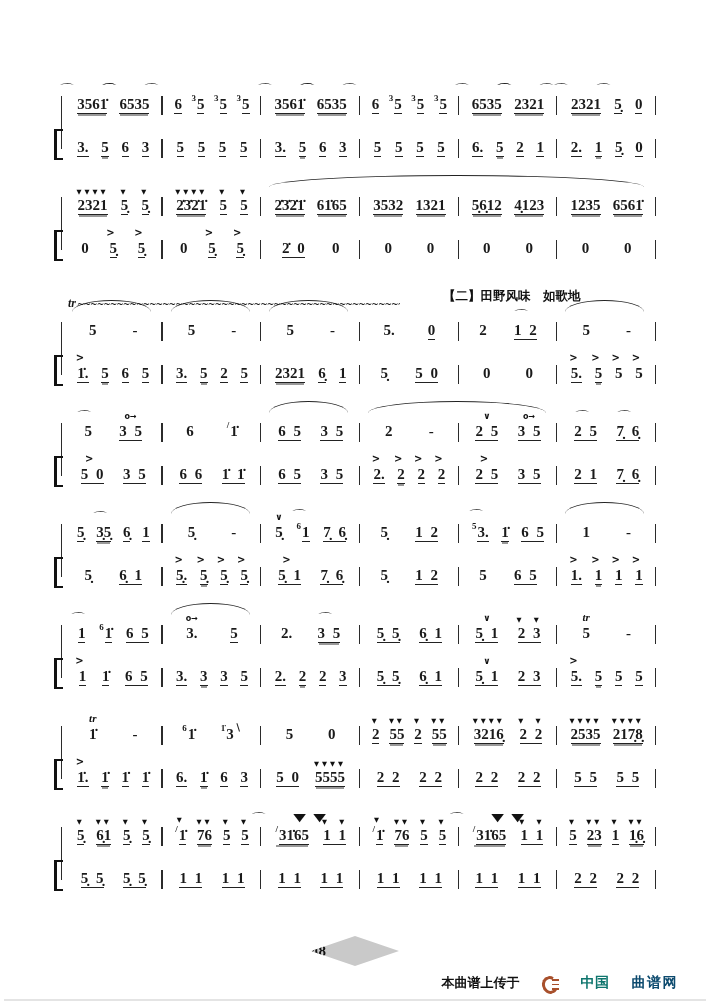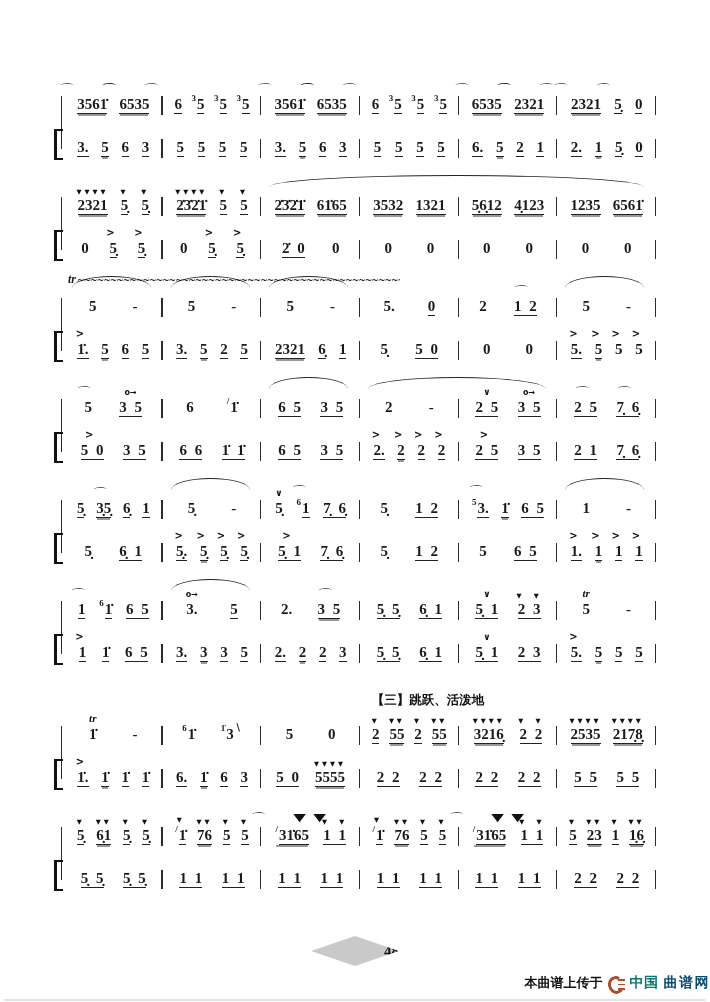--- a/index.html
+++ b/index.html
@@ -31,23 +31,23 @@
   .a-breath{font-size:9px;}
   .a-gliss{font-size:8px;}
   .a-tr{font:italic 700 11px "Liberation Serif",serif;}
   .span-arc{position:absolute;top:-10px;height:11px;border-top:1.5px solid #222;
             border-radius:50% 50% 0 0/100% 100% 0 0;pointer-events:none;}
   .trill{position:absolute;top:-17px;left:4px;width:56%;white-space:nowrap;overflow:hidden;z-index:2;}
   .trill .tr-txt{font:italic 700 12px "Liberation Serif",serif;margin-right:1px;}
   .trill .tr-wave{font:700 9px "DejaVu Sans",sans-serif;letter-spacing:-1px;}
   .page-badge{position:absolute;left:50%;top:936px;transform:translateX(-50%);width:88px;height:30px;
               background:#c9c9c9;clip-path:polygon(50% 0,100% 50%,50% 100%,0 50%);
-              display:flex;align-items:center;justify-content:flex-end;}
+              display:flex;align-items:center;justify-content:flex-start;}
   .page-badge span{font:700 15px "Liberation Serif",serif;color:#111;}
-  .footer{position:absolute;right:0;bottom:10px;display:flex;align-items:center;gap:5px;}
+  .footer{position:absolute;right:32px;bottom:10px;display:flex;align-items:center;gap:22px;}
   .footer .prefix{font:700 13px "DejaVu Sans",sans-serif;color:#111;}
   .logo-icon{position:relative;width:17px;height:17px;display:inline-block;}
   .logo-icon .c{position:absolute;left:0;top:1px;width:10px;height:12px;border:3.2px solid #a8502c;
                 border-right-color:transparent;border-radius:50%;transform:rotate(-15deg);}
   .logo-icon .staff{position:absolute;right:0;top:4px;width:7px;height:11px;
                 background:repeating-linear-gradient(#a8502c 0 1.6px,transparent 1.6px 4.6px);}
   .brand-dark{font:900 14px "DejaVu Sans",sans-serif;color:#0f766e;letter-spacing:0.5px;}
   .brand-light{font:900 14px "DejaVu Sans",sans-serif;color:#0c4a6e;letter-spacing:1.5px;}
   .scan-edge{position:absolute;bottom:1px;left:4px;right:4px;height:2px;background:#e4e4e4;}
 </style>
@@ -188,20 +188,23 @@
               <span class="group"><span class="t">0</span></span>
             </div>
             <div class="measure">
               <span class="group"><span class="t">0</span></span>
               <span class="group"><span class="t">0</span></span>
             </div>
           </div>
         </div>
       </div>
       <div class="system">
+        <div class="section-header">
+          <span class="" style="left: 64%;">【二】田野风味　如歌地</span>
+        </div>
         <div class="lines">
           <div class="trill"><span class="tr-txt">tr</span><span class="tr-wave">~~~~~~~~~~~~~~~~~~~~~~~~~~~~~~~~~~~~~~~~~~~~~~~~~~~~~~~~~~~~~~~~~~~~</span></div>
           <div class="connector"></div>
           <div class="line">
             <div class="measure">
               <span class="group"><span class="t">5</span></span>
               <span class="group"><span class="t">-</span></span>
             </div>
             <div class="measure">
               <span class="group"><span class="t">5</span></span>
@@ -455,23 +458,20 @@
             <div class="measure">
               <span class="group u1"><span class="above a-acc">&gt;</span><span class="t">5.</span></span>
               <span class="group u2"><span class="t">5</span></span>
               <span class="group u1"><span class="t">5</span></span>
               <span class="group u1"><span class="t">5</span></span>
             </div>
           </div>
         </div>
       </div>
       <div class="system">
-        <div class="section-header">
-          <span class="" style="left: 52%;">【三】跳跃、活泼地</span>
-        </div>
         <div class="lines">
           <div class="connector"></div>
           <div class="line">
             <div class="measure">
               <span class="group"><span class="above a-tr">tr</span><span class="t">1̇</span></span>
               <span class="group"><span class="t">-</span></span>
             </div>
             <div class="measure">
               <span class="group"><span class="grace">6</span><span class="t">1̇</span></span>
               <span class="group"><span class="grace">1̇</span><span class="t">3</span><span class="tail">∖</span></span>

